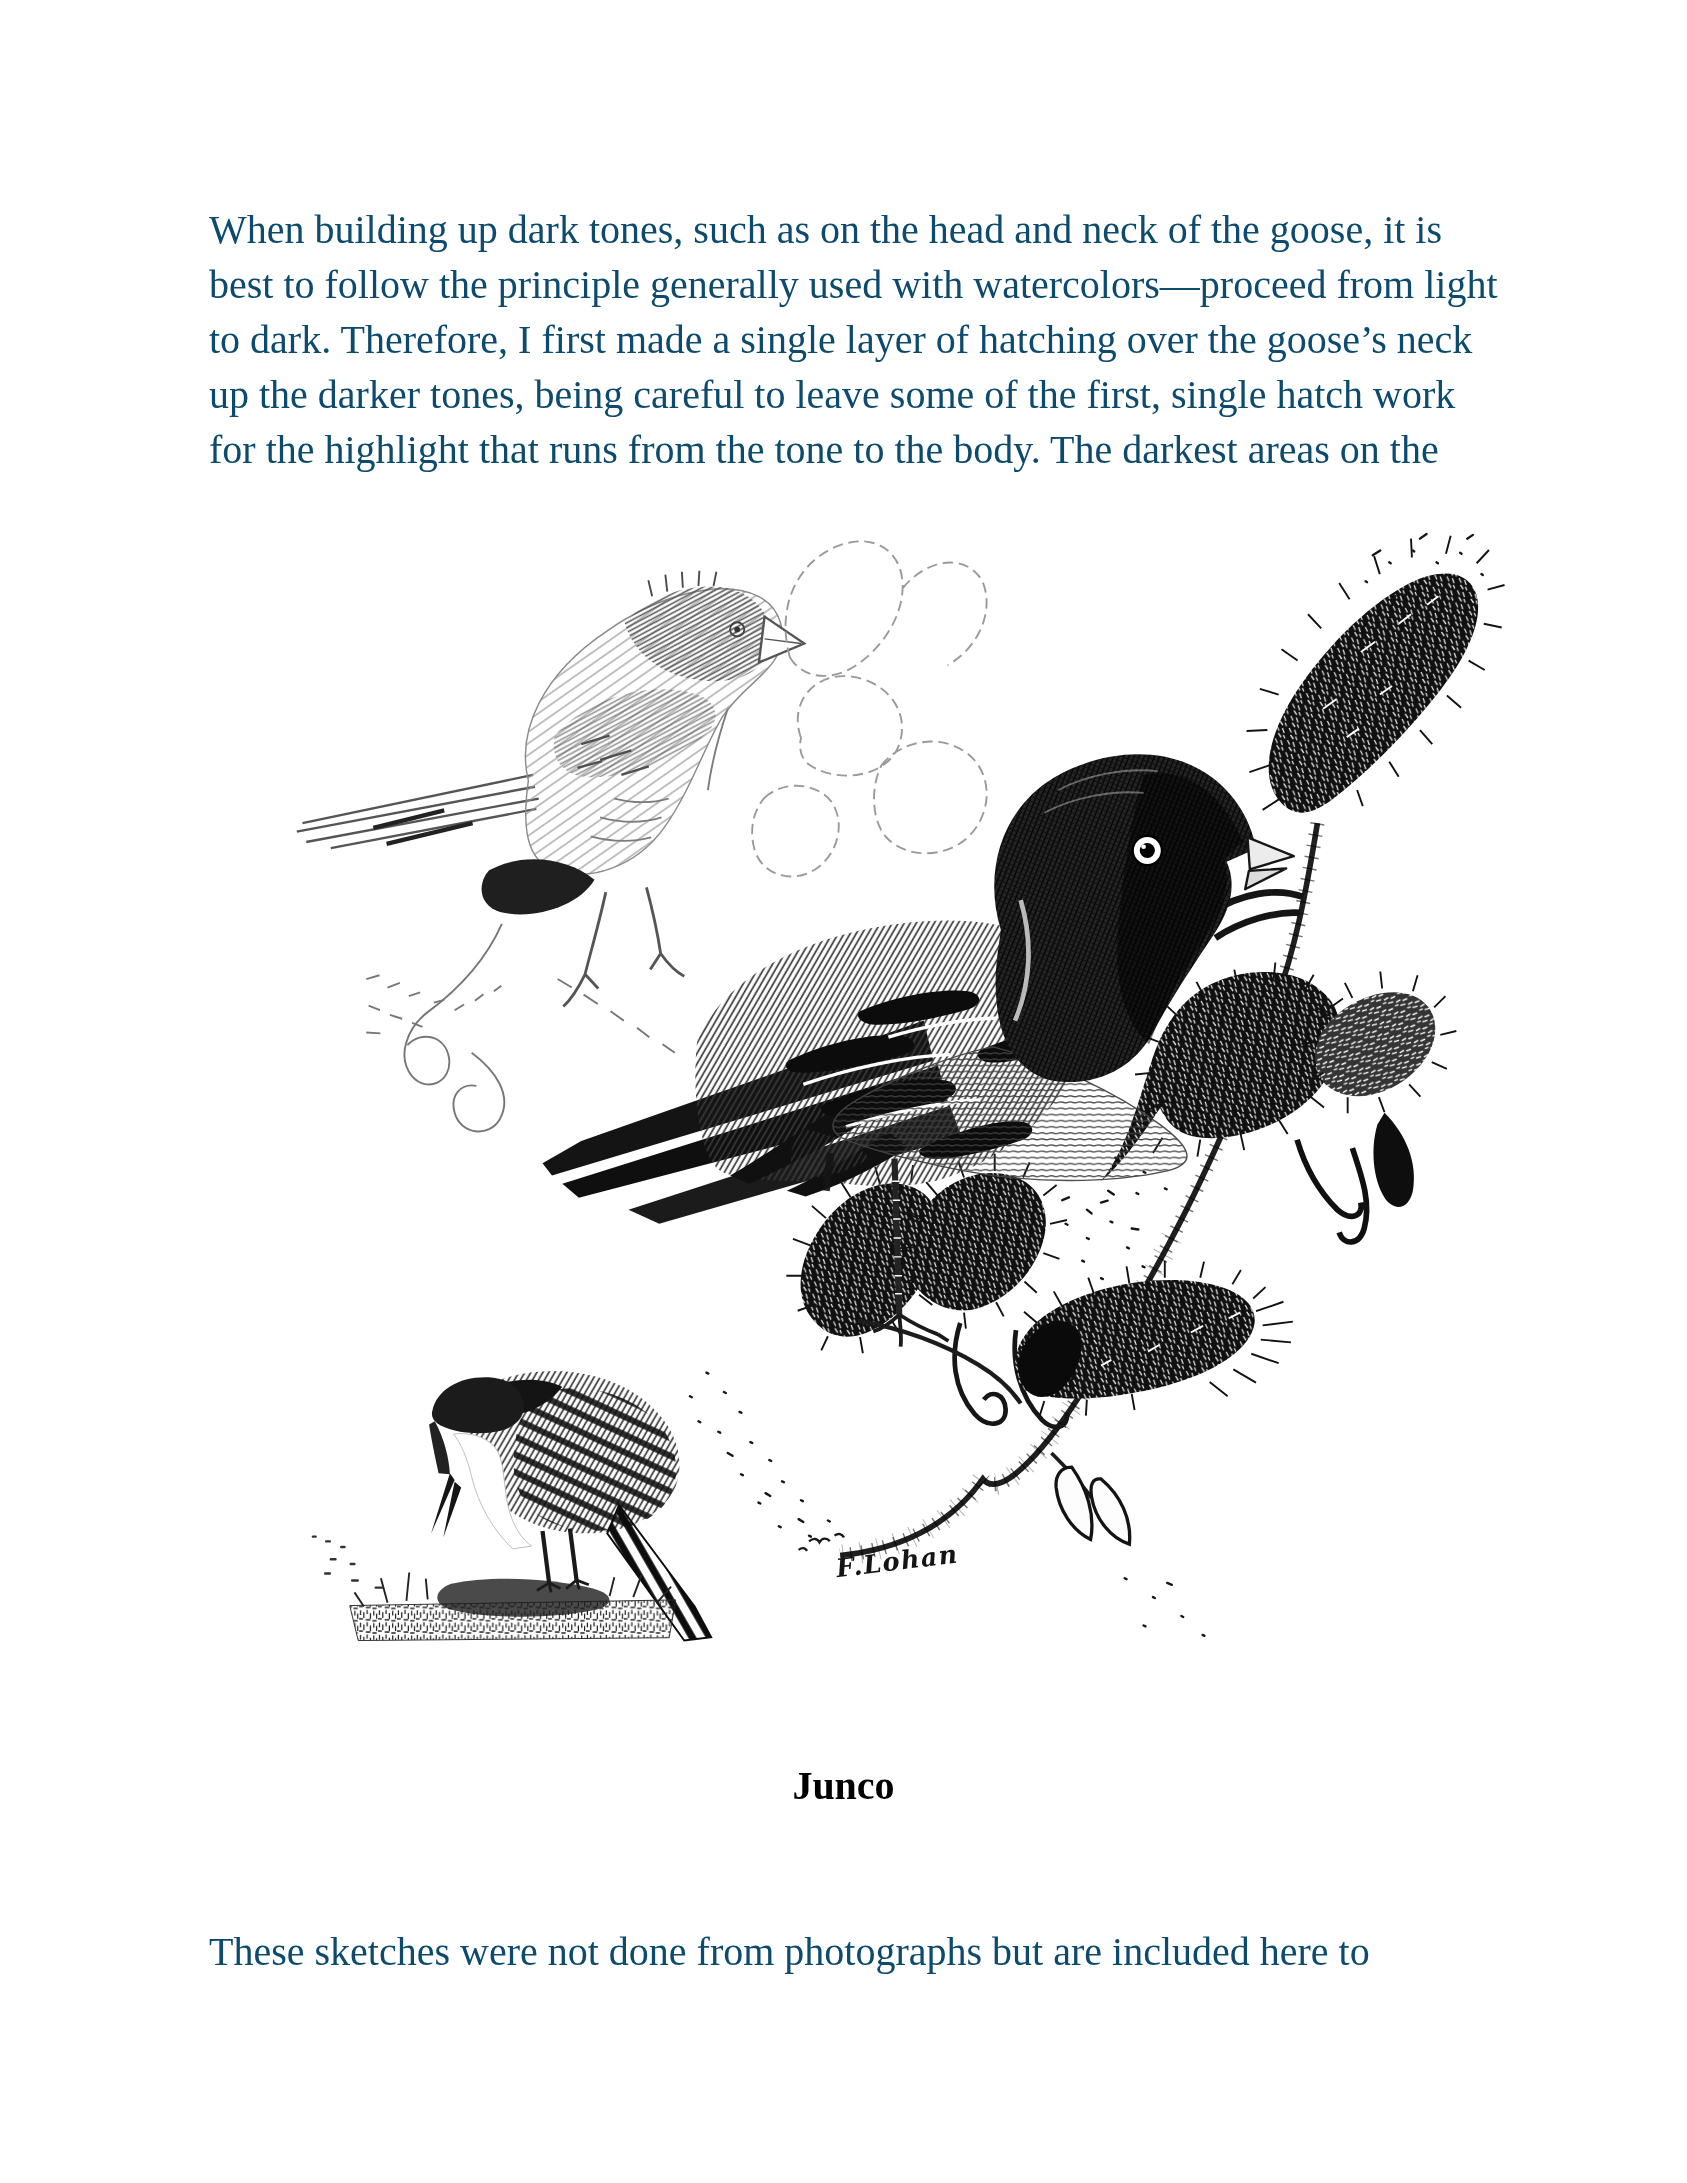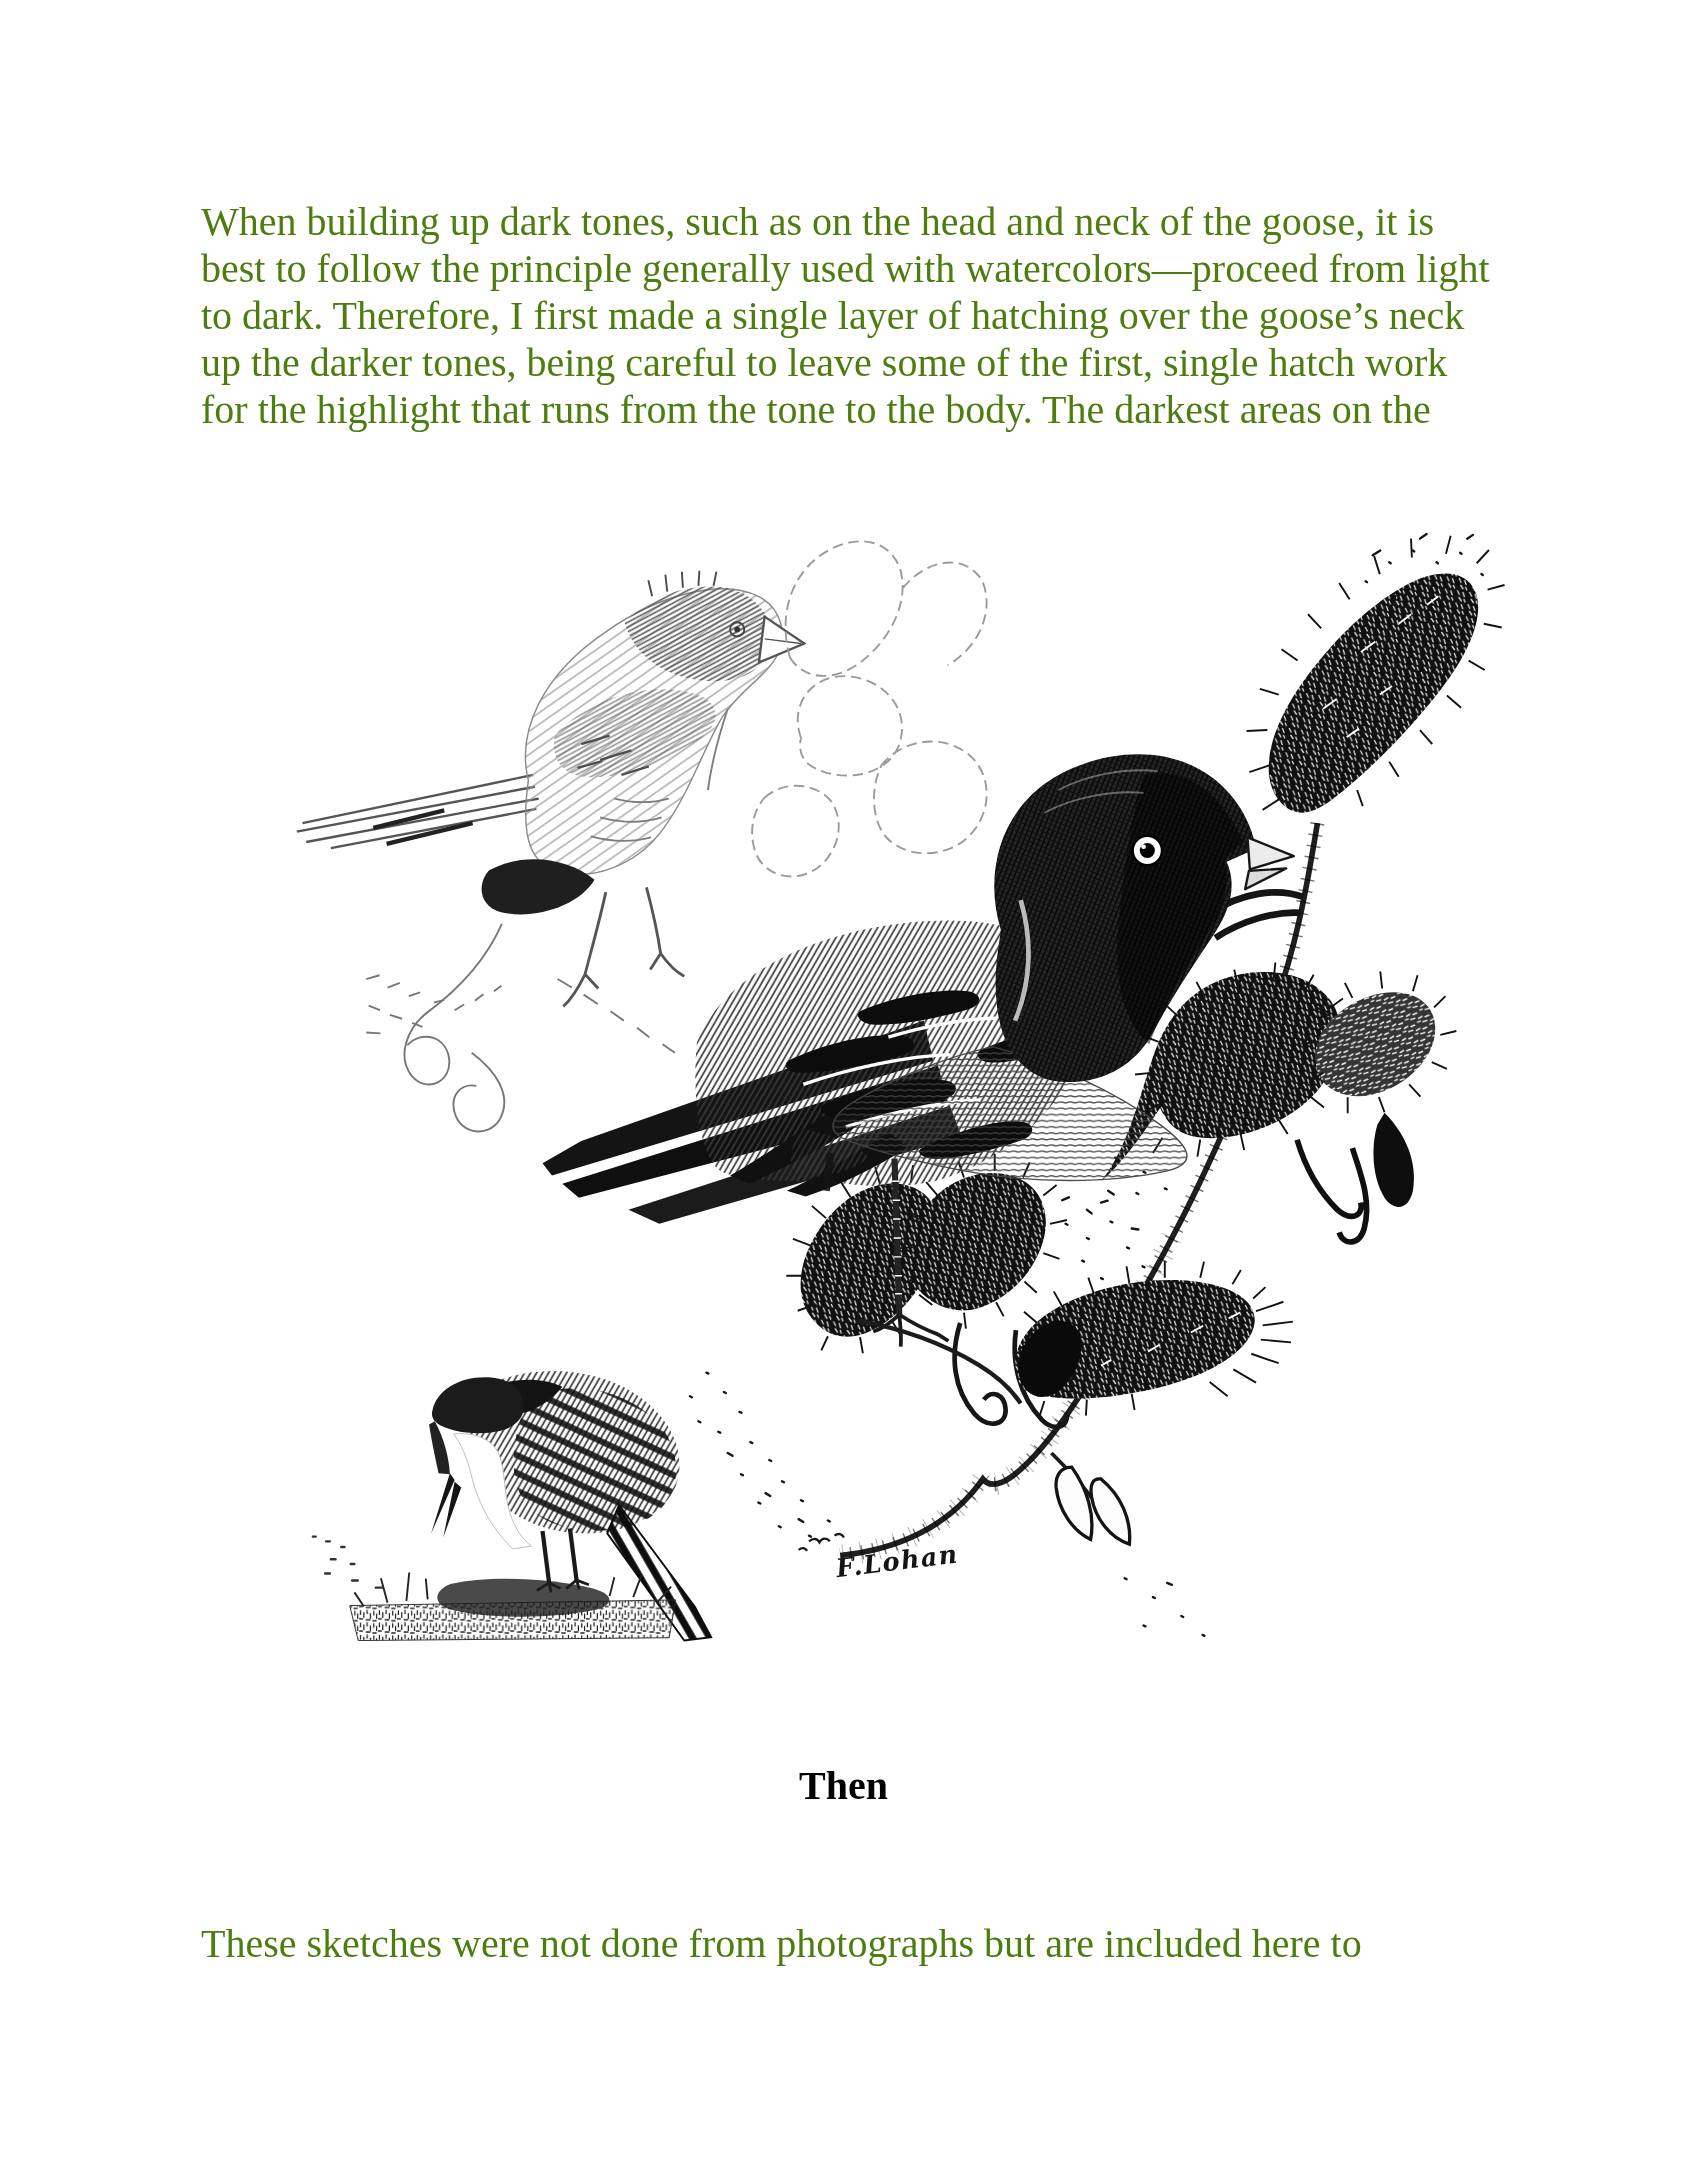--- a/index.html
+++ b/index.html
@@ -3,21 +3,21 @@
 <meta charset="utf-8">
 <style>
   html,body{margin:0;padding:0}
   body{
     width:1687px;height:2183px;
     background:#ffffff;color:#000;
     position:relative;overflow:hidden;
     font-family:"Liberation Serif",serif;
   }
   .para{position:absolute;left:201px}
-  .para .line{margin:0;font-size:40px;line-height:47px;white-space:pre;color:#4d7c0f}
+  .para .line{margin:8px;font-size:40px;line-height:47px;white-space:pre;color:#0c4a6e}
   #para-top{top:198px}
   #para-bottom{top:1920px}
   .caption{
     position:absolute;top:1762px;left:0;width:1687px;
     text-align:center;margin:0;
     font-size:40px;line-height:47px;font-weight:700;color:#000;
   }
   .art{position:absolute;left:0;top:0;width:1687px;height:2183px}
   .sig{
     font-family:"DejaVu Serif",serif;font-style:italic;font-weight:600;
@@ -187,20 +187,20 @@
       <path fill="url(#pGround)" stroke="#2a2a2a" stroke-width="2" d="M740 3398 L1430 3386 L1416 3466 L758 3472 Z"></path>
       <path fill="#1d1d1d" opacity="0.8" d="M955 3352 C1030 3335 1160 3338 1255 3362 C1300 3374 1302 3398 1255 3408 C1160 3428 1020 3425 950 3405 C915 3394 918 3365 955 3352 Z"></path>
       <path fill="none" stroke="#222" stroke-width="4" d="M820 3392 l-14 -52 M860 3388 l6 -60 M1340 3380 l18 -48 M1390 3392 l30 -34 M770 3400 l-20 -30 M905 3385 l-4 -44 M1290 3378 l10 -40"></path>
       <path fill="none" stroke="#333" stroke-width="5" stroke-linecap="round" d="M662 3252 h6 M690 3262 h8 M722 3274 h7 M700 3300 h10 M742 3310 h8 M688 3330 h10 M745 3345 h12 M795 3360 h14"></path>
     </g>
 
     <text class="sig" x="1772" y="3338" transform="rotate(-7 1772 3338)">F.Lohan</text>
   </svg>
   </figure>
 
-  <h2 class="caption">Then</h2>
+  <h2 class="caption">Junco</h2>
 
   <section class="para" id="para-bottom">
     <p class="line">These sketches were not done from photographs but are included here to</p>
   </section>
 
 </main>
 
 
 </body></html>

